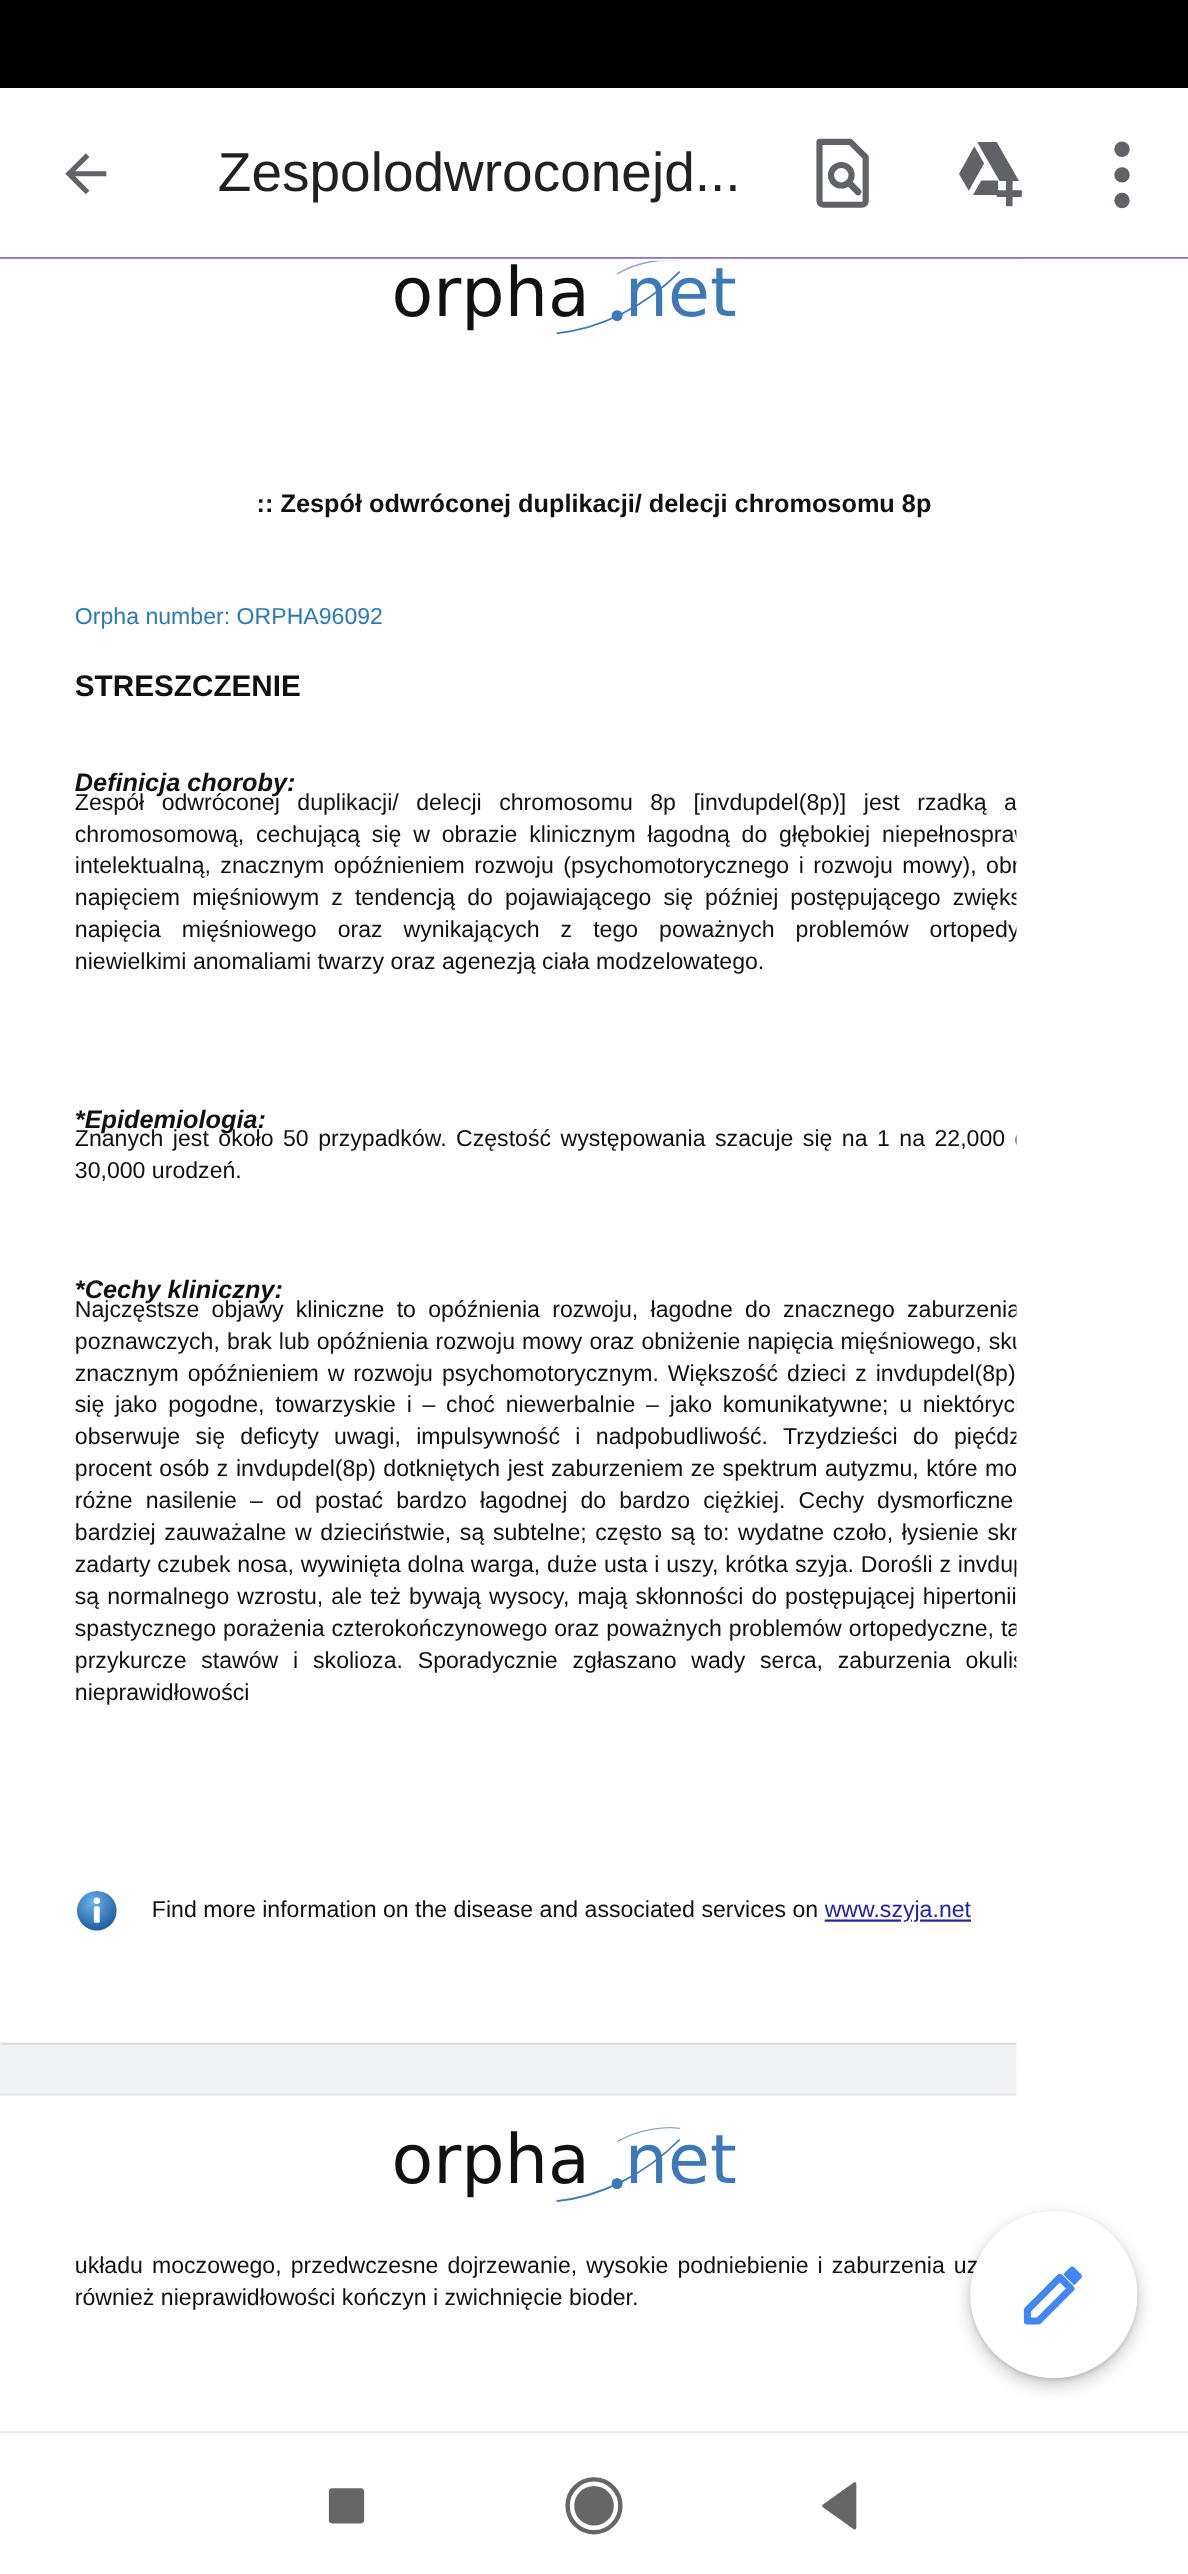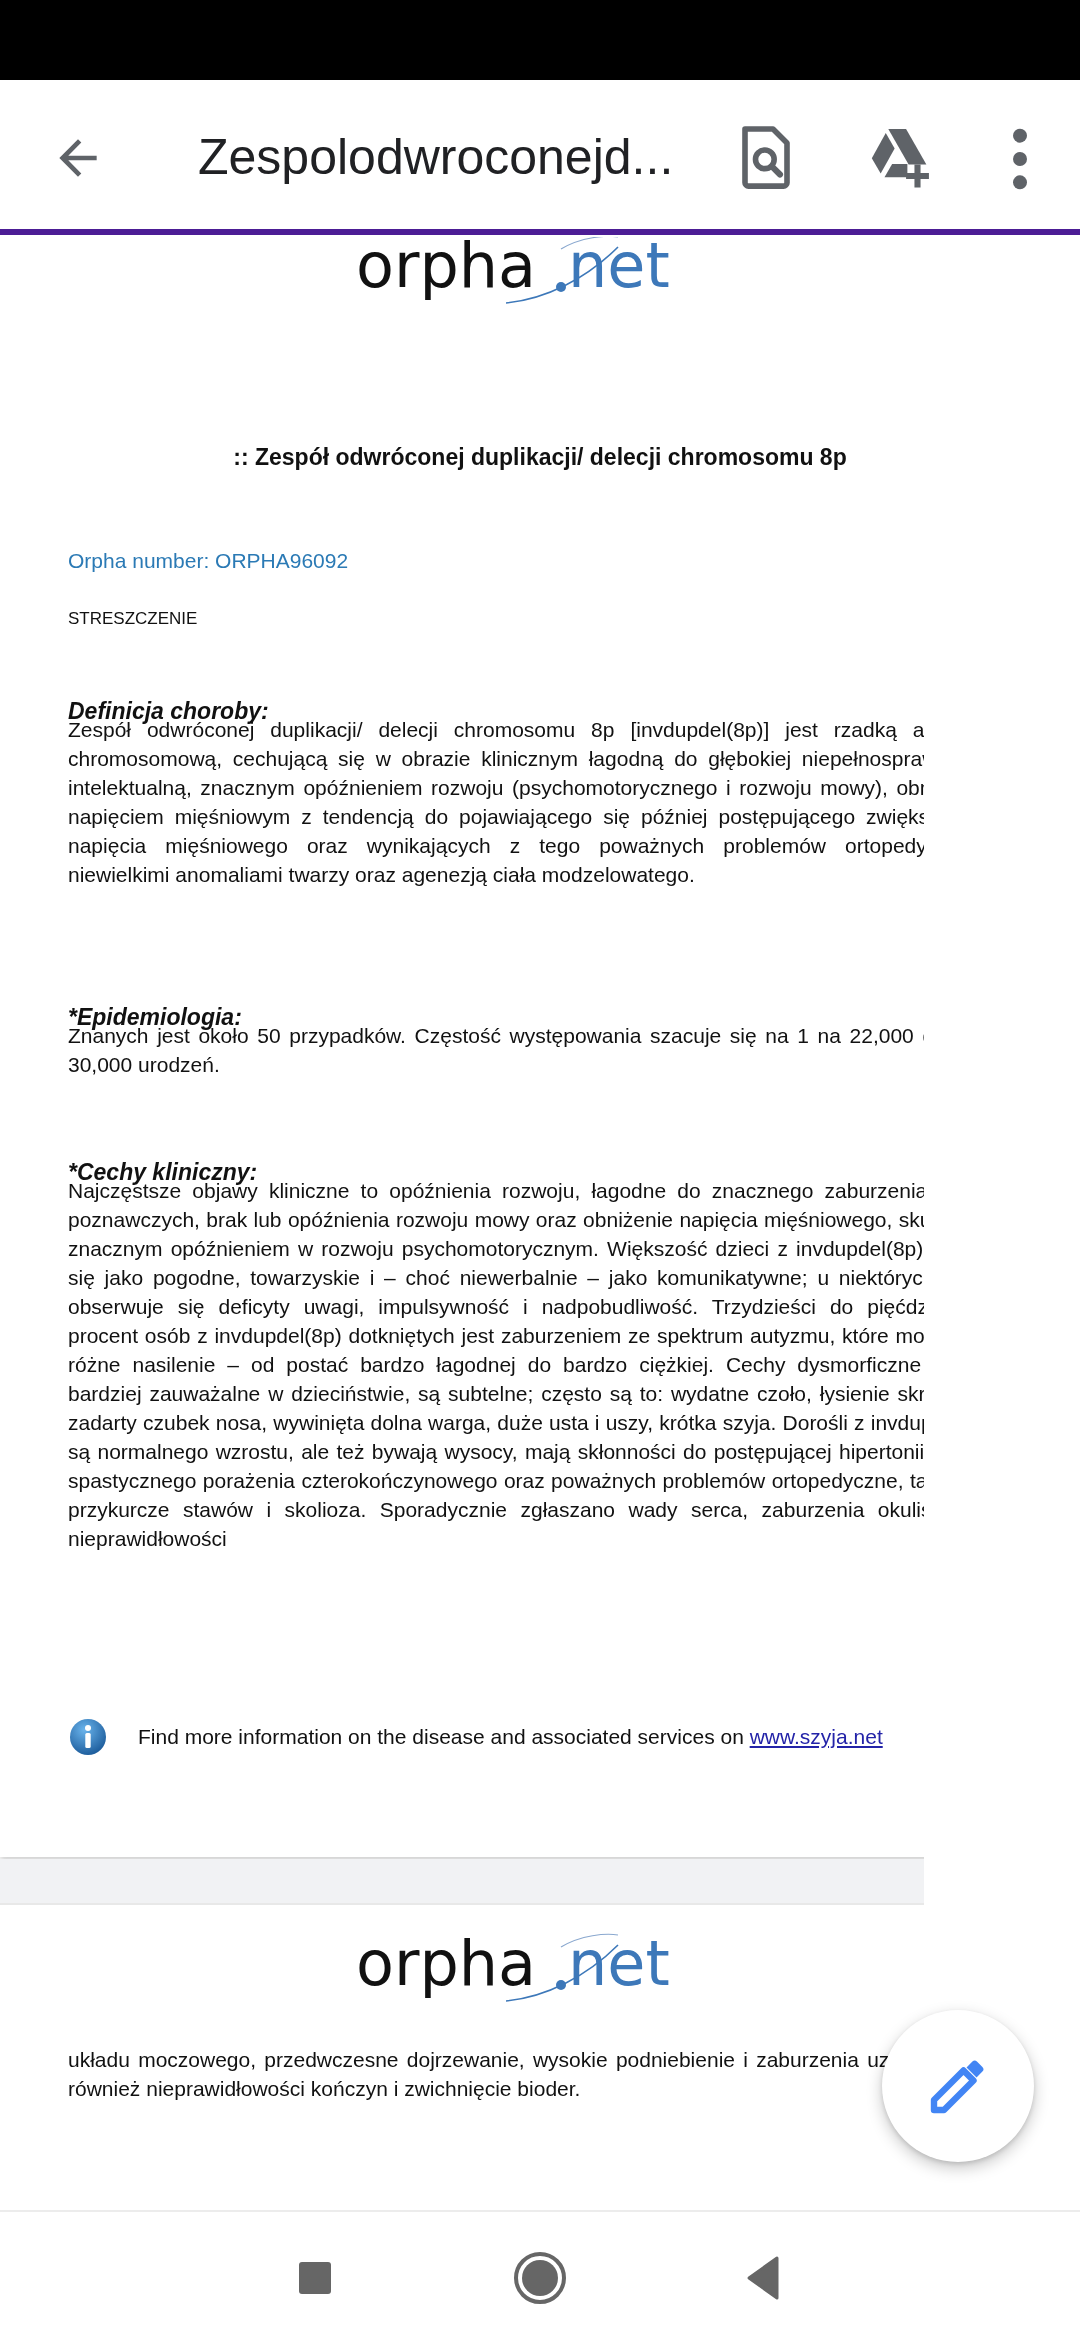--- a/index.html
+++ b/index.html
@@ -2,21 +2,21 @@
 <html><head>
 <meta charset="utf-8">
 <style>
   * { box-sizing: border-box; margin: 0; padding: 0; }
   html, body { width: 1080px; height: 2340px; overflow: hidden; background: #ffffff; }
   body { position: relative; font-family: "Liberation Sans", sans-serif; color: #111; }
 
   .status-bar { position: absolute; left: 0; top: 0; width: 1080px; height: 80px; background: #000; }
 
   .app-bar { position: absolute; left: 0; top: 80px; width: 1080px; height: 155px; background: #fff;
-    border-bottom: 6px solid #4c1d95; }
+    border-bottom: 1px solid #4c1d95; }
   .app-bar .back { position: absolute; left: 50px; top: 50px; width: 56px; height: 56px; cursor: pointer; }
   .app-bar .title { position: absolute; left: 198px; top: 48px; font-size: 50px; color: #202124;
     white-space: nowrap; font-family: "Liberation Sans", sans-serif; }
   .app-bar .ic { position: absolute; top: 44px; width: 66px; height: 70px; cursor: pointer; }
   .app-bar .ic.find { left: 738px; }
   .app-bar .ic.drive { left: 868px; }
   .app-bar .ic.more { left: 1000px; width: 40px; }
 
   .doc { position: absolute; left: 0; top: 237px; width: 924px; height: 1983px; background: #fff; overflow: hidden; }
 
@@ -26,21 +26,21 @@
     border-bottom: 2px solid #e8e8e8; }
   .page2 { position: absolute; left: 0; top: 1670px; width: 1080px; height: 400px; background: #fff; }
 
   .logo { position: absolute; width: 360px; height: 80px; }
   .logo1 { left: 356px; top: -8px; }
 
   .h-title { position: absolute; left: 70px; top: 154px; width: 940px; text-align: center;
     font-weight: bold; font-size: 23px; line-height: 46px; color: #111; margin-top: 43px; }
 
   .orpha-no { position: absolute; left: 68px; top: 312px; font-size: 21px; color: #2b7ab5; }
-  .summary { position: absolute; left: 68px; top: 372px; font-size: 17px; font-weight: normal; }
+  .summary { position: absolute; left: 68px; top: 372px; font-size: 27px; font-weight: bold; }
 
   .sec-h { position: absolute; left: 68px; font-size: 23px; font-weight: bold; font-style: italic; margin-top: 15px; }
   .para { position: absolute; left: 68px; width: 930px; font-size: 21px; line-height: 29px;
     text-align: justify; color: #111; }
 
   .footer { position: absolute; left: 68px; top: 1480px; width: 940px; height: 40px; }
   .footer .info { position: absolute; left: 0; top: 0; width: 40px; height: 40px; }
   .footer .txt { position: absolute; left: 70px; top: 8px; font-size: 21px; white-space: nowrap; }
   .footer .txt a { color: #1a0dab; text-decoration: underline; color: #2323a8; }
   .footer .pg { position: absolute; left: 910px; top: 10px; font-size: 19px; }

